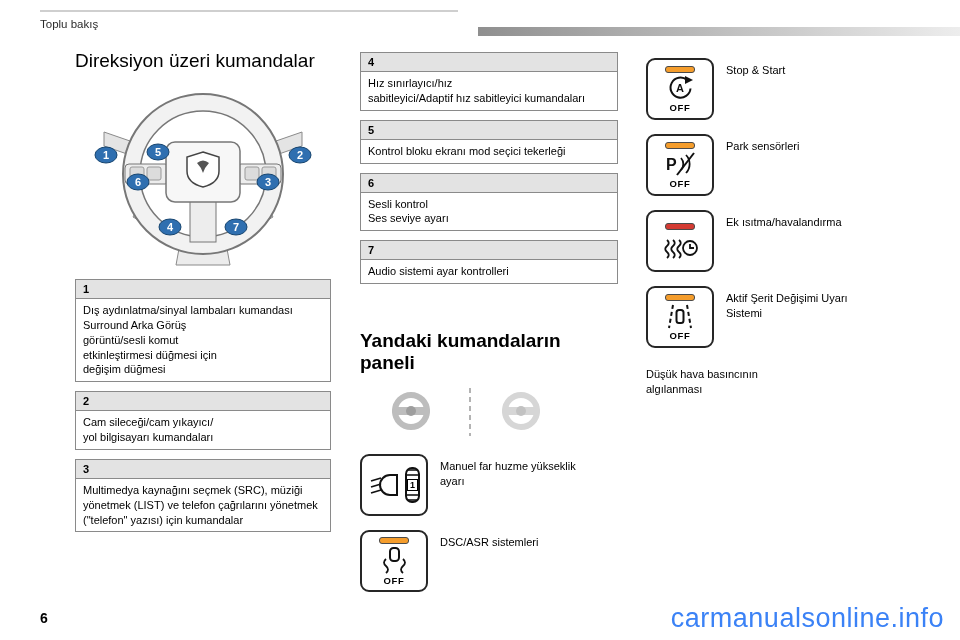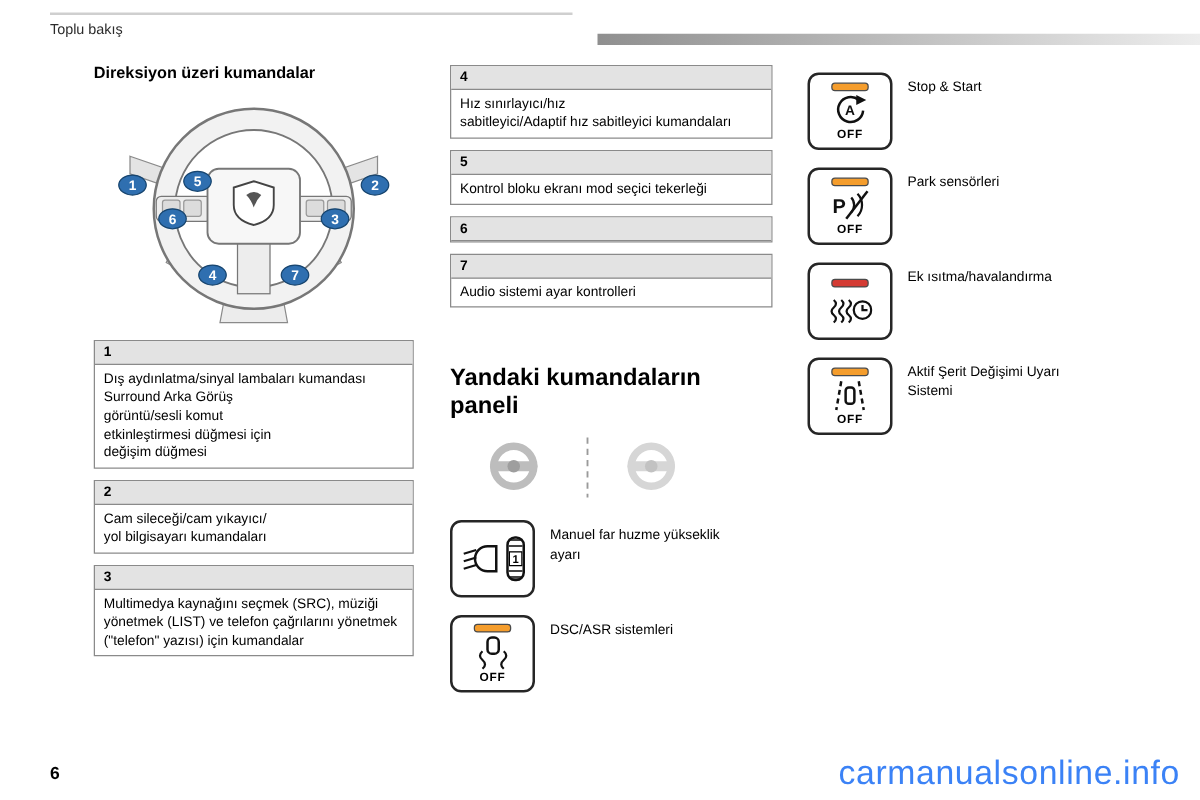--- a/index.html
+++ b/index.html
@@ -12,21 +12,21 @@
   .abs{position:absolute;}
   
   .header-rule{left:40px;top:10px;width:418px;height:2px;background:#cfcfcf;}
   .breadcrumb{left:40px;top:18px;font-size:11.5px;color:#2b2b2b;}
   .header-gradient{left:478px;top:27px;width:482px;height:9px;
     background:linear-gradient(to right,#8f8f8f,#ededed);}
   
   .col-left{left:75px;top:50px;width:256px;}
   .col-mid{left:360px;top:52px;width:258px;}
   .col-right{left:646px;top:58px;width:300px;}
-  h2.section{font-size:13px;font-weight:bold;margin:0 0 10px 0;}
+  h2.section{font-size:19px;font-weight:normal;margin:0 0 10px 0;}
   
   .ctable{border:1px solid #8a8a8a;margin-bottom:9px;background:#fff;}
   .ctable-hd{background:#e3e3e3;border-bottom:1px solid #8a8a8a;
     font-weight:bold;padding:3px 7px;}
   .ctable-bd{padding:4px 7px;line-height:1.35;white-space:pre-line;}
   .ctable-bd b{font-weight:normal;}
   
   .wheel-wrap{display:block;margin:4px auto 12px auto;}
   
   .icon-row{display:flex;gap:12px;align-items:flex-start;margin-bottom:14px;}
@@ -138,20 +138,22 @@
     <div class="ctable-hd">4</div>
     <div class="ctable-bd">Hız sınırlayıcı/hız
 sabitleyici/Adaptif hız sabitleyici kumandaları</div>
   </div>
   <div class="ctable">
     <div class="ctable-hd">5</div>
     <div class="ctable-bd">Kontrol bloku ekranı mod seçici tekerleği</div>
   </div>
   <div class="ctable">
     <div class="ctable-hd">6</div>
+    <div class="ctable-bd">Sesli kontrol
+Ses seviye ayarı</div>
   </div>
   <div class="ctable">
     <div class="ctable-hd">7</div>
     <div class="ctable-bd">Audio sistemi ayar kontrolleri</div>
   </div>
 
   <h2 class="panel-title">Yandaki kumandaların paneli</h2>
 
   <svg class="wheels-illu" width="210" height="52" viewBox="0 0 210 52">
     <circle cx="45" cy="25" r="16" fill="none" stroke="#bdbdbd" stroke-width="6"></circle>
@@ -247,19 +249,21 @@
         <line x1="24" y1="2" x2="28" y2="25" stroke="#111" stroke-width="2" stroke-dasharray="4 3"></line>
         <rect x="13.5" y="7" width="7" height="13" rx="2.5" fill="none" stroke="#111" stroke-width="2"></rect>
       </svg>
       <span class="cap">OFF</span>
     </div>
     <div class="icon-label">Aktif Şerit Değişimi Uyarı
 Sistemi</div>
   </div>
 
   <div class="icon-row">
+    <div class="icon-label">Düşük hava basıncının
+algılanması</div>
   </div>
 
 
 </div>
 
 <div class="abs page-number">6</div>
 <div class="abs watermark">carmanualsonline.info</div>
 
 </body></html>

